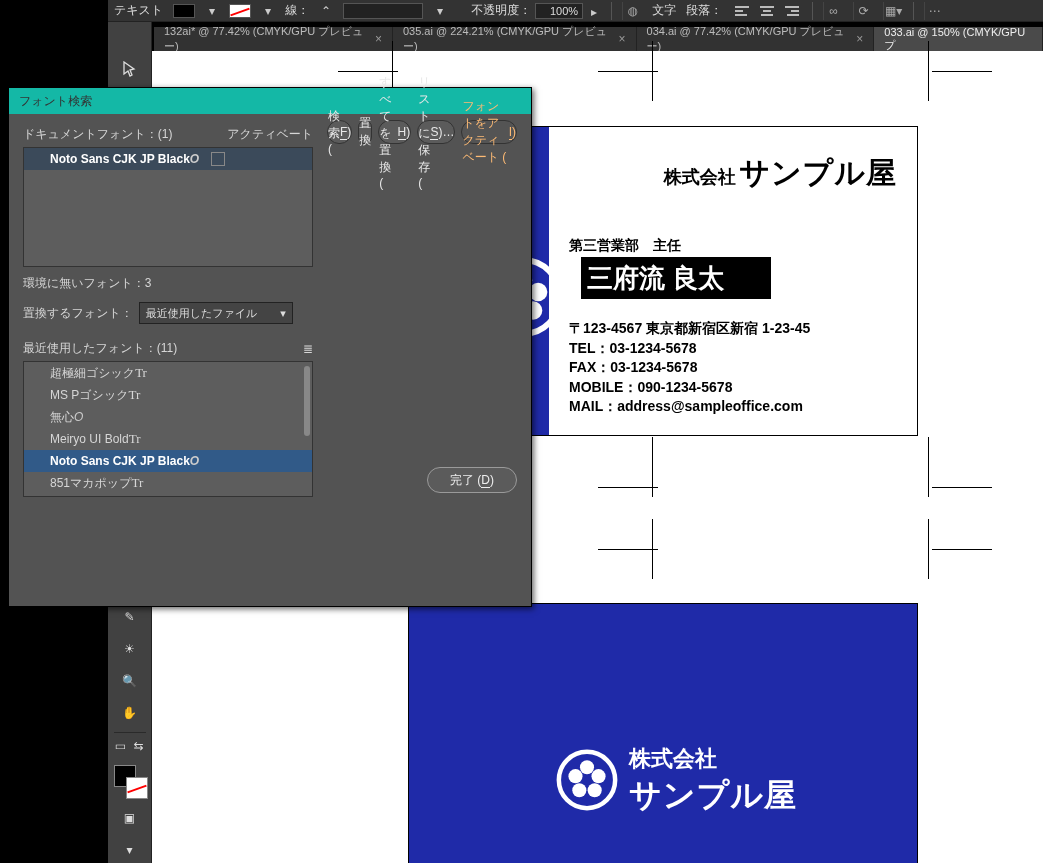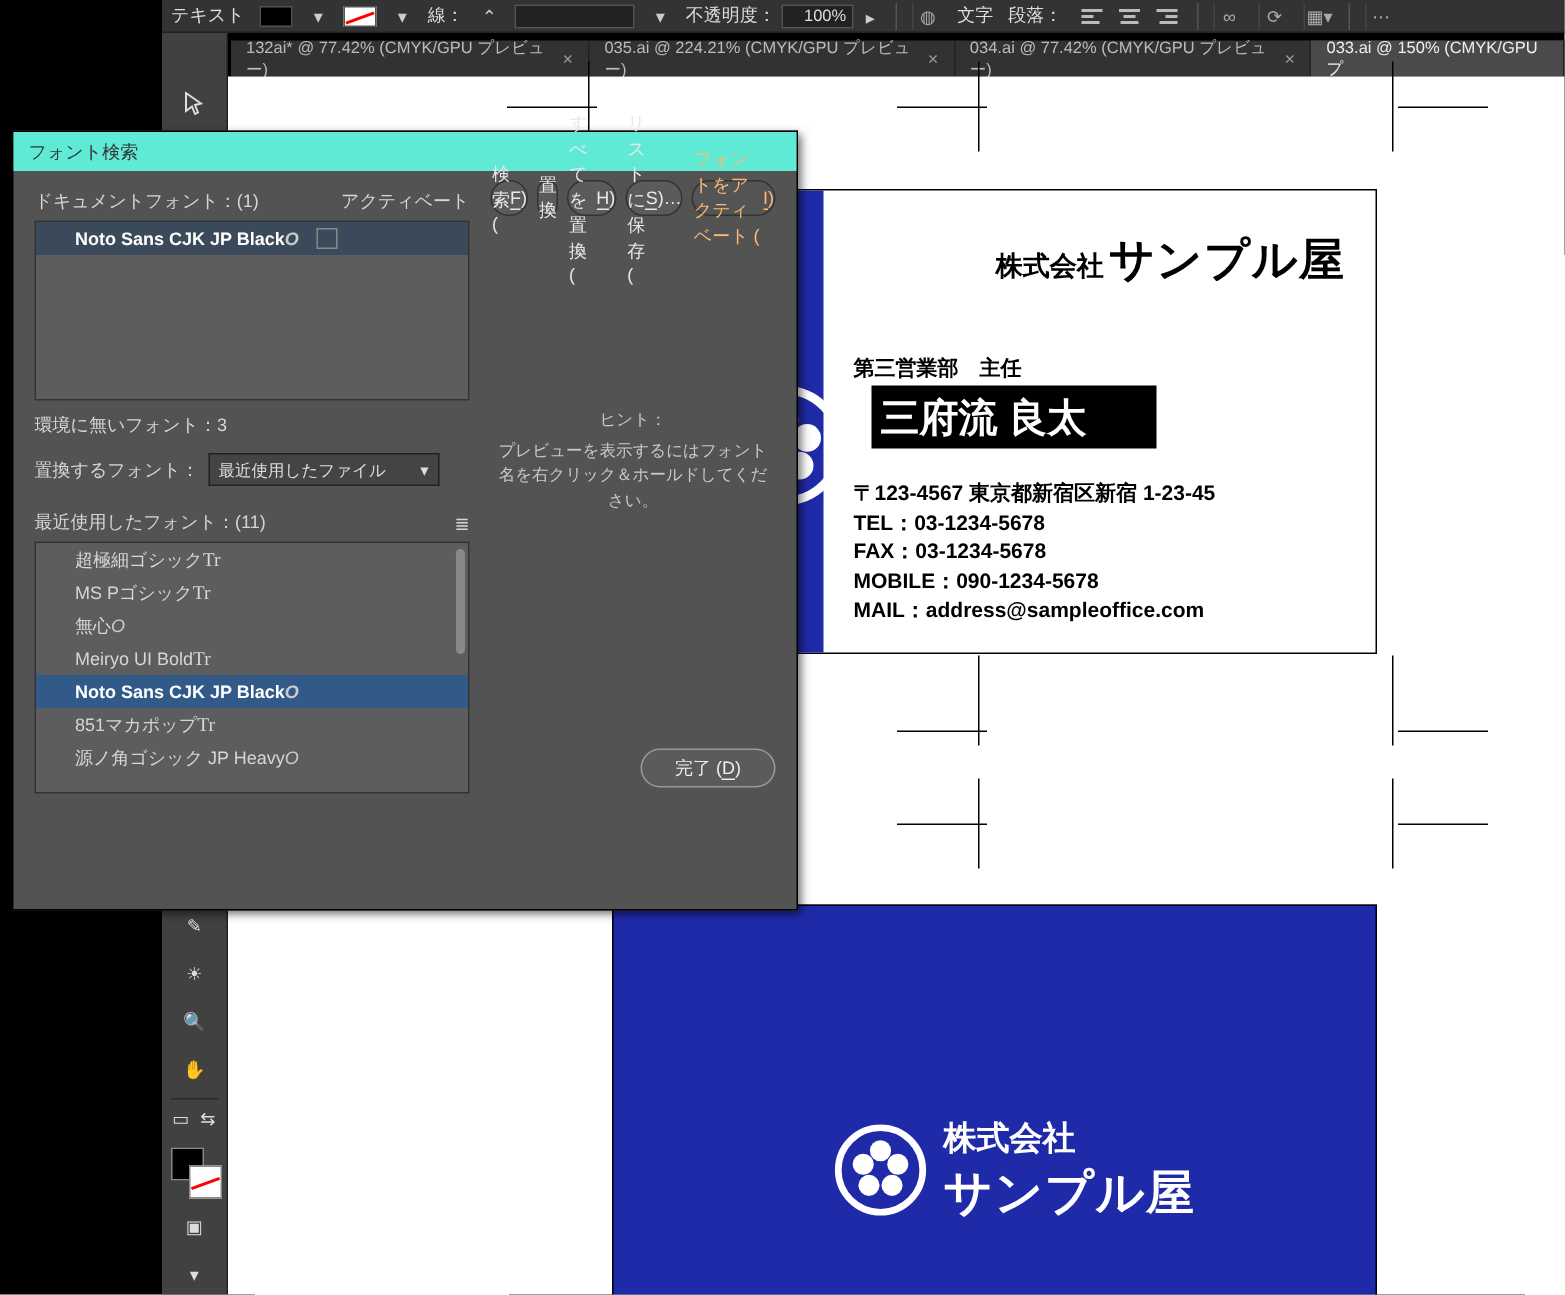--- a/index.html
+++ b/index.html
@@ -18,21 +18,21 @@
     background:#333; border-bottom:1px solid #222;
     display:flex; align-items:center; gap:10px; padding:0 6px;
     color:#ddd; font-size:12px;
   }
   .tb-label{white-space:nowrap;}
   .swatch{width:22px;height:14px;border:1px solid #555;display:inline-block;}
   .swatch.black{background:#000;}
   .swatch.nostroke{background:#fff;position:relative;}
   .swatch.nostroke:after{content:"";position:absolute;left:0;top:6px;right:0;border-top:2px solid red;transform:rotate(-20deg);}
   .drop{width:14px;height:14px;display:inline-flex;align-items:center;justify-content:center;color:#ccc;}
-  .opacity-box{display:flex;align-items:flex-end;gap:4px;}
+  .opacity-box{display:flex;align-items:flex-end;gap:4px;margin-left:14px;}
   .opacity-field{width:48px;height:16px;background:#222;border:1px solid #555;color:#ddd;display:flex;align-items:center;justify-content:flex-end;padding:0 4px;font-size:11px;}
   .iconbtn{width:20px;height:18px;display:inline-flex;align-items:center;justify-content:center;color:#aaa;border-left:1px solid #444;}
   .align-group{display:flex;gap:2px;}
   .alignbtn{width:22px;height:18px;display:flex;flex-direction:column;justify-content:center;gap:2px;padding:3px;}
   .alignbtn span{display:block;height:2px;background:#bbb;}
   .sep{width:1px;height:18px;background:#555;}
 
   
   .doc-tabs{
     position:absolute; top:27px; left:154px; right:0; height:24px;
@@ -89,38 +89,38 @@
   .back-logo{position:absolute;left:146px;top:144px;color:#fff;}
   .back-text{position:absolute;left:220px;top:140px;color:#fff;font-weight:900;}
   .bt-small{font-size:22px;}
   .bt-big{font-size:32px;letter-spacing:1px;}
 
   
   .dialog{
     position:absolute; left:8px; top:87px; width:524px; height:520px;
     background:#535353; border:1px solid #000; box-shadow:2px 2px 6px rgba(0,0,0,.6);
   }
-  .dlg-title{height:26px;background:#5eead4;color:#333;font-size:12px;display:flex;align-items:center;padding:0 10px;}
+  .dlg-title{height:26px;background:#14b8a6;color:#333;font-size:12px;display:flex;align-items:center;padding:0 10px;}
   .dlg-body{position:relative;padding:12px 14px;color:#d6d6d6;font-size:12px;}
   .lbl-row{display:flex;justify-content:space-between;margin-bottom:4px;}
   .font-list{width:290px;height:120px;background:#5d5d5d;border:1px solid #333;}
   .font-row{display:flex;align-items:center;justify-content:flex-start;height:22px;padding:0 26px;}
   .font-row.sel{background:#3b4a5a;color:#fff;font-weight:bold;}
   .glyph{font-style:italic;color:#ccc;}
   .chk{width:14px;height:14px;border:1px solid #888;display:inline-block;}
   .btns{position:absolute;right:14px;top:6px;width:190px;display:flex;flex-direction:row;gap:6px;}
   .dlg-btn{height:24px;background:#5b5b5b;border:1px solid #333;border-radius:12px;display:flex;align-items:center;justify-content:center;color:#e8e8e8;font-size:12px;cursor:pointer;}
   .dlg-btn.dis{color:#fdba74;background:#545454;}
   .hint{position:absolute;right:14px;top:158px;width:190px;text-align:center;color:#c9c9c9;font-size:11px;line-height:1.5;}
   .hint-title{margin-bottom:4px;}
   .env-lbl{margin-top:8px;}
   .repl-row{display:flex;align-items:center;gap:6px;margin-top:10px;}
   .select{width:154px;height:22px;background:#444;border:1px solid #222;color:#ddd;display:flex;align-items:center;justify-content:space-between;padding:0 6px;font-size:11px;}
   .recent-hdr{display:flex;justify-content:space-between;align-items:center;width:290px;margin-top:16px;}
-  .recent-list{width:290px;height:168px;background:#5d5d5d;border:1px solid #333;margin-top:4px;overflow:hidden;position:relative;}
+  .recent-list{width:290px;height:136px;background:#5d5d5d;border:1px solid #333;margin-top:4px;overflow:hidden;position:relative;}
   .recent-list .font-row.sel{background:#315a88;}
   .tt{font-family:serif;font-size:13px;}
   .scrollthumb{position:absolute;right:2px;top:4px;width:6px;height:70px;background:#888;border-radius:3px;}
   .done-row{position:absolute;right:14px;bottom:16px;}
   .done-btn{height:26px;width:90px;background:#5b5b5b;border:1px solid #9a9a9a;border-radius:14px;display:flex;align-items:center;justify-content:center;color:#eee;cursor:pointer;}
   u.hot{border-bottom:1px solid currentColor;text-decoration:none;}
 </style>
 </head>
 <body>
 
@@ -303,24 +303,20 @@
       <div class="dlg-btn">置換</div>
       <div class="dlg-btn"><span>すべてを置換 (</span><u class="hot">H</u>)</div>
       <div class="dlg-btn">
           <span>リストに保存 (</span>
           <u class="hot">S</u>
           <span>)…</span>
         </div>
       <div class="dlg-btn dis"><span>フォントをアクティベート (</span><u class="hot">I</u>)</div>
     </div>
 
-    <div class="hint">
-      <div class="hint-title">ヒント：</div>
-      <div>プレビューを表示するにはフォント名を右クリック＆ホールドしてください。</div>
-    </div>
 
     <div class="env-lbl">環境に無いフォント：3</div>
 
     <div class="repl-row">
       <span>置換するフォント：</span>
       <div class="select">
           <span>最近使用したファイル</span>
           <span>▾</span>
         </div>
     </div>

